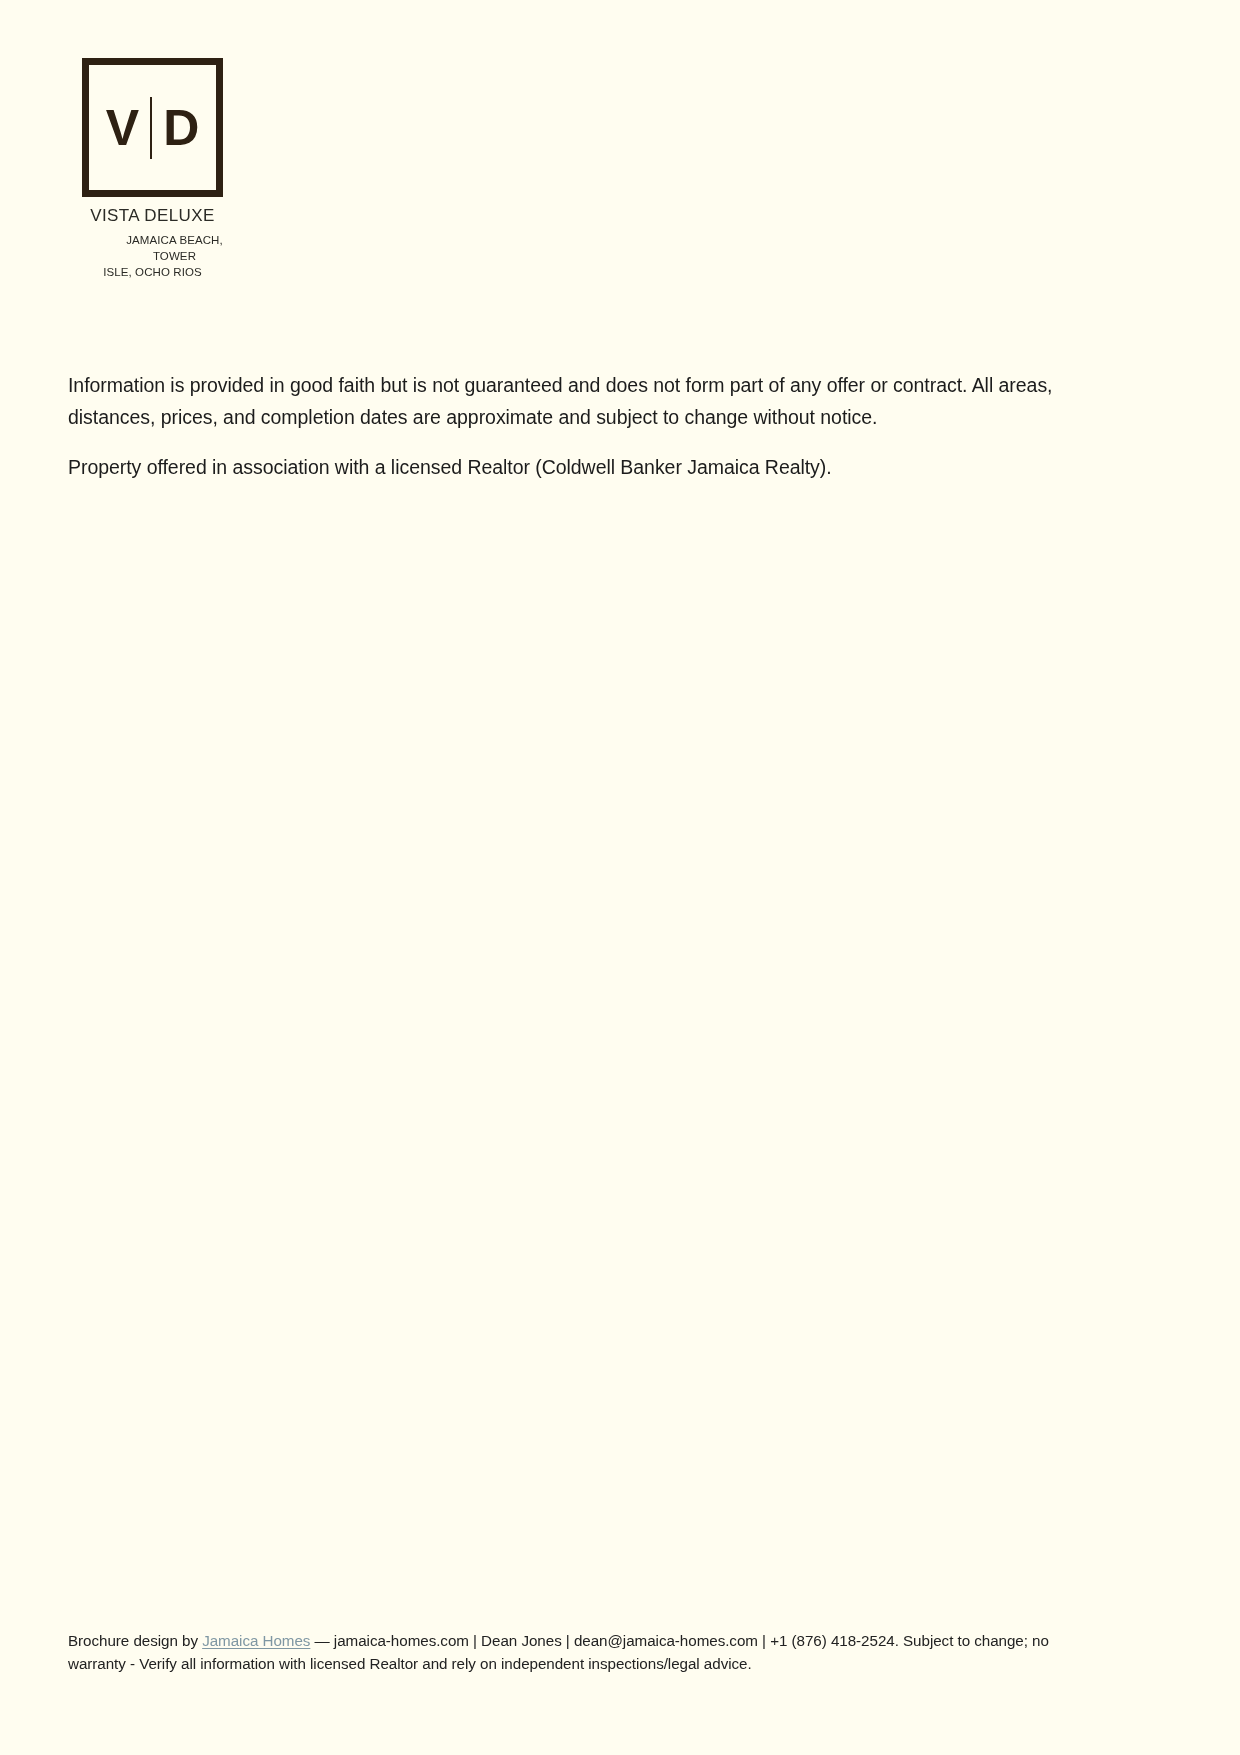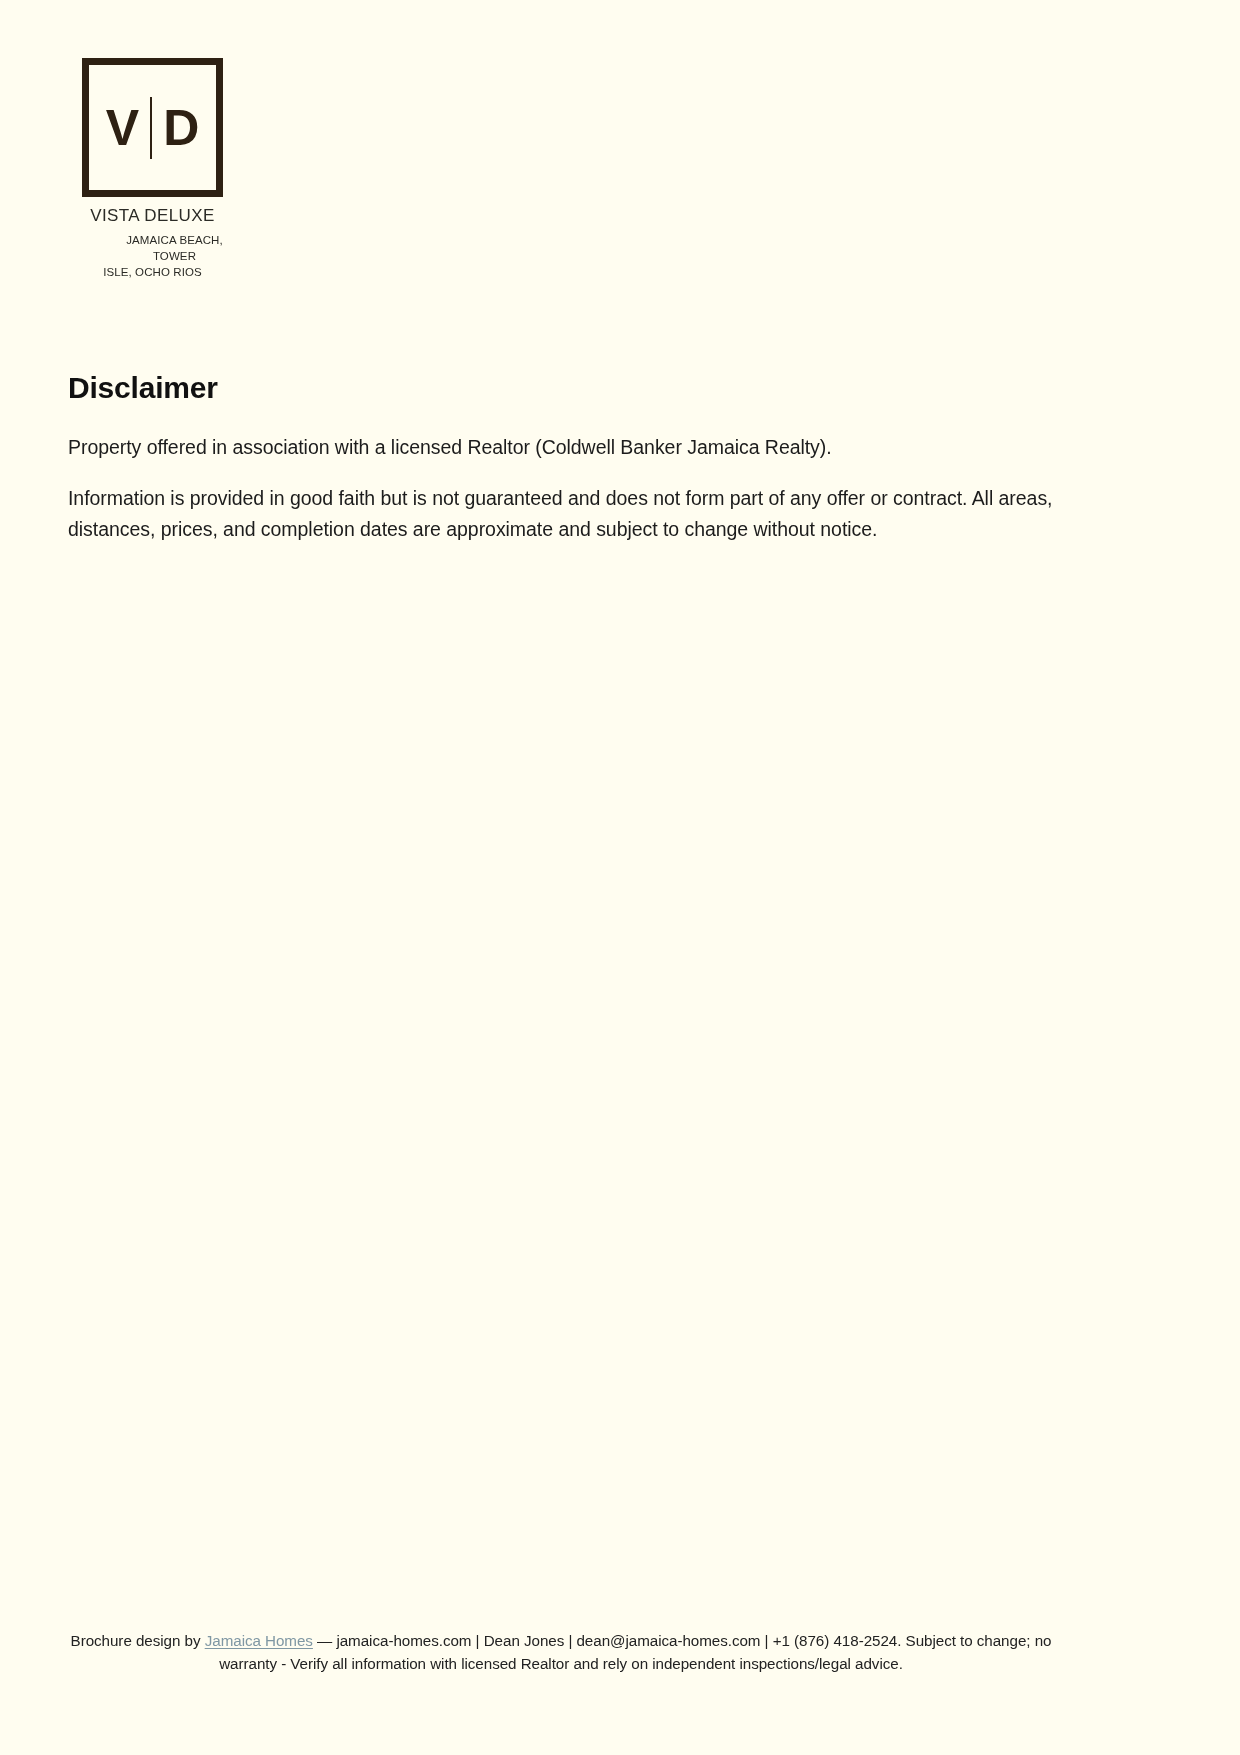--- a/index.html
+++ b/index.html
@@ -105,28 +105,27 @@
     margin: 0 0 19px 0;
     letter-spacing: -0.05px;
   }
   .para:last-child {
     margin-bottom: 0;
   }
 
   
   .footer {
     position: absolute;
-    left: 61px;
+    left: 68px;
     top: 1630px;
     width: 1000px;
     font-size: 15.2px;
     line-height: 1.48;
     color: #222222;
     letter-spacing: -0.05px;
-    text-align: center;
   }
   .footer a,
   .footer .footer-link {
     color: #7f97a3;
     text-decoration: underline;
     text-underline-offset: 2px;
     cursor: pointer;
   }
 </style>
 </head>
@@ -143,25 +142,24 @@
       </div>
     </div>
     <div class="brand-name">VISTA DELUXE</div>
     <div class="brand-sub">
       <span style="display: block; margin-left: 44px;">JAMAICA BEACH, TOWER</span>
       <span style="display: block;">ISLE, OCHO RIOS</span>
     </div>
   </div>
 
   <div class="content">
-    <h1 class="section-title">Disclaimer</h1>
 
 
+    <p class="para">Information is provided in good faith but is not guaranteed and does not form part of any offer or contract. All areas, distances, prices, and completion dates are approximate and subject to change without notice.</p>
+
     <p class="para">Property offered in association with a licensed Realtor (Coldwell Banker Jamaica Realty).</p>
-
-    <p class="para">Information is provided in good faith but is not guaranteed and does not form part of any offer or contract. All areas, distances, prices, and completion dates are approximate and subject to change without notice.</p>
   </div>
 
   <div class="footer">
     <span>Brochure design by </span><span class="footer-link">Jamaica Homes</span><span> — jamaica-homes.com | Dean Jones | dean@jamaica-homes.com | +1 (876) 418-2524. Subject to change; no warranty - Verify all information with licensed Realtor and rely on independent inspections/legal advice.</span>
   </div>
 
 </div>
 
 </body></html>

